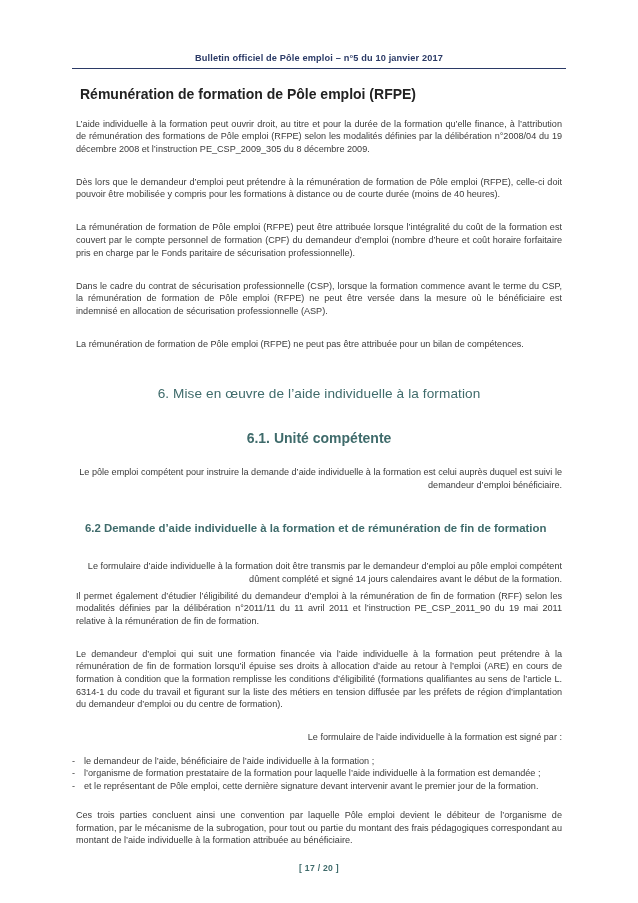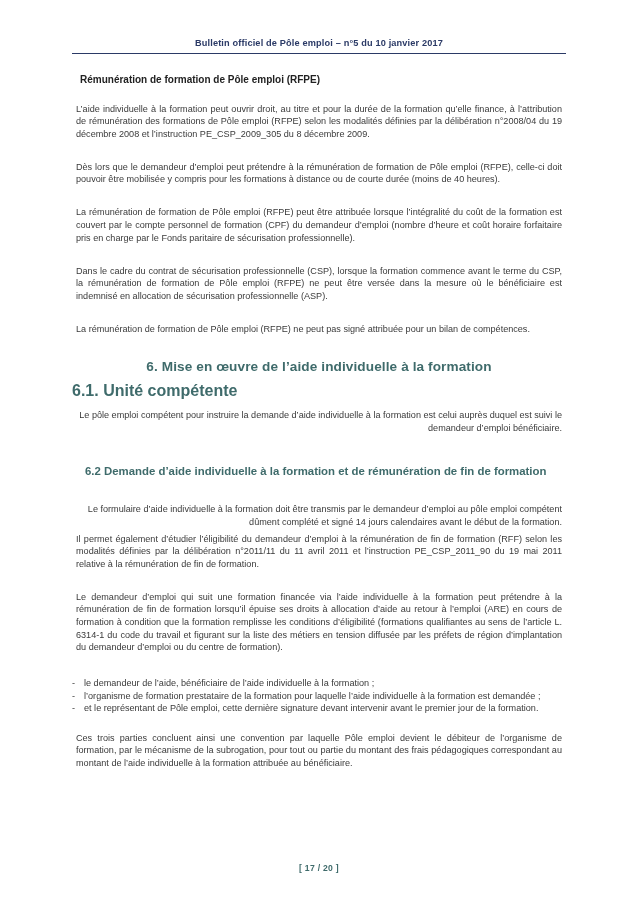--- a/index.html
+++ b/index.html
@@ -25,20 +25,21 @@
   }
   .doc-header {
     padding-top: 38px;
     text-align: center;
   }
   .doc-header-text {
     font-size: 9.2px;
     font-weight: bold;
     color: #2b3a66;
     letter-spacing: 0.15px;
+    margin-top: 15px;
   }
   .header-rule {
     margin-top: 5px;
     height: 1px;
     background: #2b3a66;
   }
   .content {
     padding-top: 19px;
   }
   p {
@@ -46,42 +47,42 @@
     font-size: 9.1px;
     line-height: 12.6px;
     text-align: justify;
     color: #3a3a3a;
   }
   p.nojust { text-align: right; }
   .gap { height: 12.5px; }
   .gap-sm { height: 7px; }
   .gap-lg { height: 17px; }
   .bold-sub {
-    font-size: 10px;
+    font-size: 14px;
     font-weight: bold;
     color: #222222;
     line-height: 13px;
     padding-left: 8px;
   }
   h1.sec-main {
-    margin: 0;
+    margin: 12px;
     font-size: 13.6px;
-    font-weight: bold;
+    font-weight: normal;
     color: #3f6b6b;
     text-align: center;
     line-height: 19px;
     letter-spacing: 0.1px;
   }
   h2.sec-sub {
-    margin: 0;
-    font-size: 16px;
+    margin: 9px;
+    font-size: 14px;
     font-weight: bold;
     color: #3f6b6b;
     line-height: 15.5px;
-    text-align: left;
+    text-align: center;
   }
   h2.sec-sub-wide {
     margin: 13px;
     font-size: 11.4px;
     font-weight: bold;
     color: #3f6b6b;
     line-height: 15.5px;
     text-align: left;
   }
   ul.dashlist {
@@ -136,41 +137,42 @@
 
     <p>Dès lors que le demandeur d’emploi peut prétendre à la rémunération de formation de Pôle emploi (RFPE), celle-ci doit pouvoir être mobilisée y compris pour les formations à distance ou de courte durée (moins de 40 heures).</p>
     <div class="gap"></div>
 
     <p>La rémunération de formation de Pôle emploi (RFPE) peut être attribuée lorsque l’intégralité du coût de la formation est couvert par le compte personnel de formation (CPF) du demandeur d’emploi (nombre d’heure et coût horaire forfaitaire pris en charge par le Fonds paritaire de sécurisation professionnelle).</p>
     <div class="gap"></div>
 
     <p>Dans le cadre du contrat de sécurisation professionnelle (CSP), lorsque la formation commence avant le terme du CSP, la rémunération de formation de Pôle emploi (RFPE) ne peut être versée dans la mesure où le bénéficiaire est indemnisé en allocation de sécurisation professionnelle (ASP).</p>
     <div class="gap"></div>
 
-    <p>La rémunération de formation de Pôle emploi (RFPE) ne peut pas signé attribuée pour un bilan de compétences.</p>
+    <p>La rémunération de formation de Pôle emploi (RFPE) ne peut pas être attribuée pour un bilan de compétences.</p>
 
     <div class="gap-lg"></div>
     <h1 class="sec-main">6. Mise en œuvre de l’aide individuelle à la formation</h1>
     <div class="gap-sm"></div>
 
     <h2 class="sec-sub">6.1. Unité compétente</h2>
     <div class="gap-sm"></div>
     <p class="nojust">Le pôle emploi compétent pour instruire la demande d’aide individuelle à la formation est celui auprès duquel est suivi le demandeur d’emploi bénéficiaire.</p>
 
     <div class="gap"></div>
     <h2 class="sec-sub-wide">6.2 Demande d’aide individuelle à la formation et de rémunération de fin de formation</h2>
     <div class="gap-sm"></div>
 
     <p class="nojust">Le formulaire d’aide individuelle à la formation doit être transmis par le demandeur d’emploi au pôle emploi compétent dûment complété et signé 14 jours calendaires avant le début de la formation.</p>
     <p>Il permet également d’étudier l’éligibilité du demandeur d’emploi à la rémunération de fin de formation (RFF) selon les modalités définies par la délibération n°2011/11 du 11 avril 2011 et l’instruction PE_CSP_2011_90 du 19 mai 2011 relative à la rémunération de fin de formation.</p>
     <div class="gap"></div>
 
     <p>Le demandeur d’emploi qui suit une formation financée via l’aide individuelle à la formation peut prétendre à la rémunération de fin de formation lorsqu’il épuise ses droits à allocation d’aide au retour à l’emploi (ARE) en cours de formation à condition que la formation remplisse les conditions d’éligibilité (formations qualifiantes au sens de l’article L. 6314-1 du code du travail et figurant sur la liste des métiers en tension diffusée par les préfets de région d’implantation du demandeur d’emploi ou du centre de formation).</p>
     <div class="gap"></div>
 
+    <p class="nojust">Le formulaire de l’aide individuelle à la formation est signé par :</p>
     <div class="gap-sm"></div>
 
     <ul class="dashlist">
       <li>
         <span class="dash">-</span>
         <span>le demandeur de l’aide, bénéficiaire de l’aide individuelle à la formation ;</span>
       </li>
       <li>
         <span class="dash">-</span>
         <span>l’organisme de formation prestataire de la formation pour laquelle l’aide individuelle à la formation est demandée ;</span>

